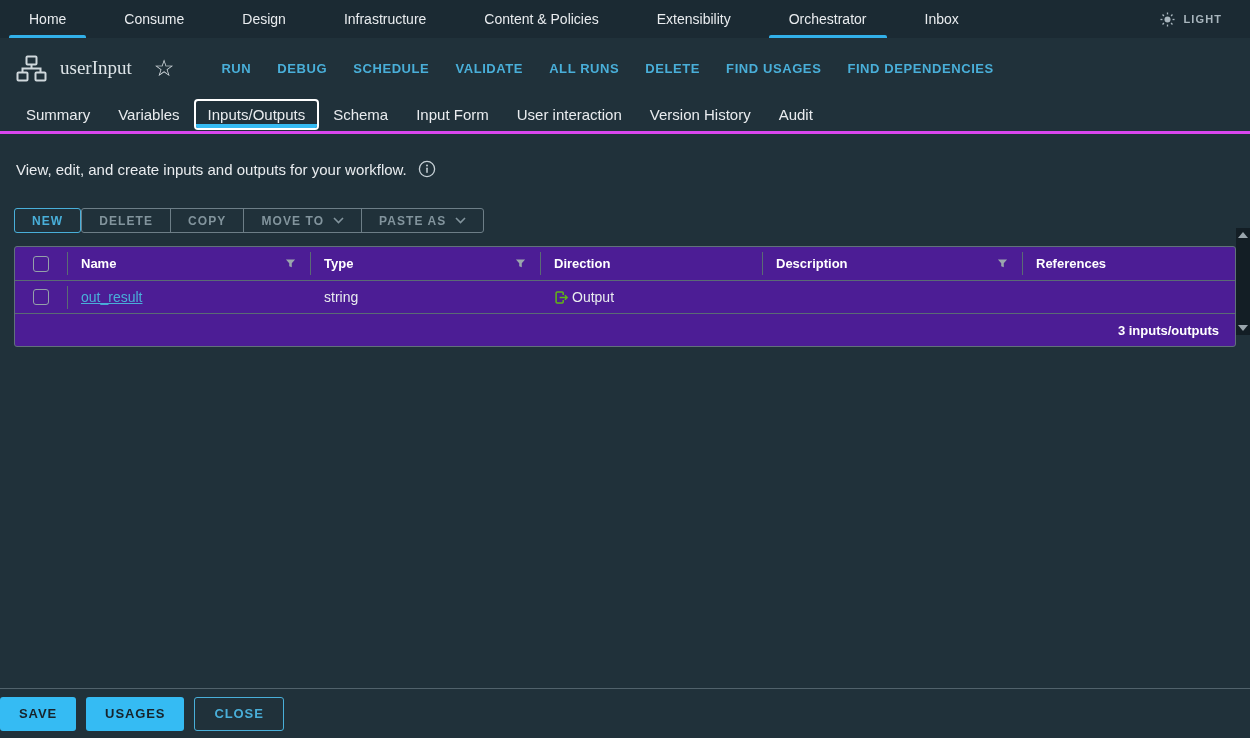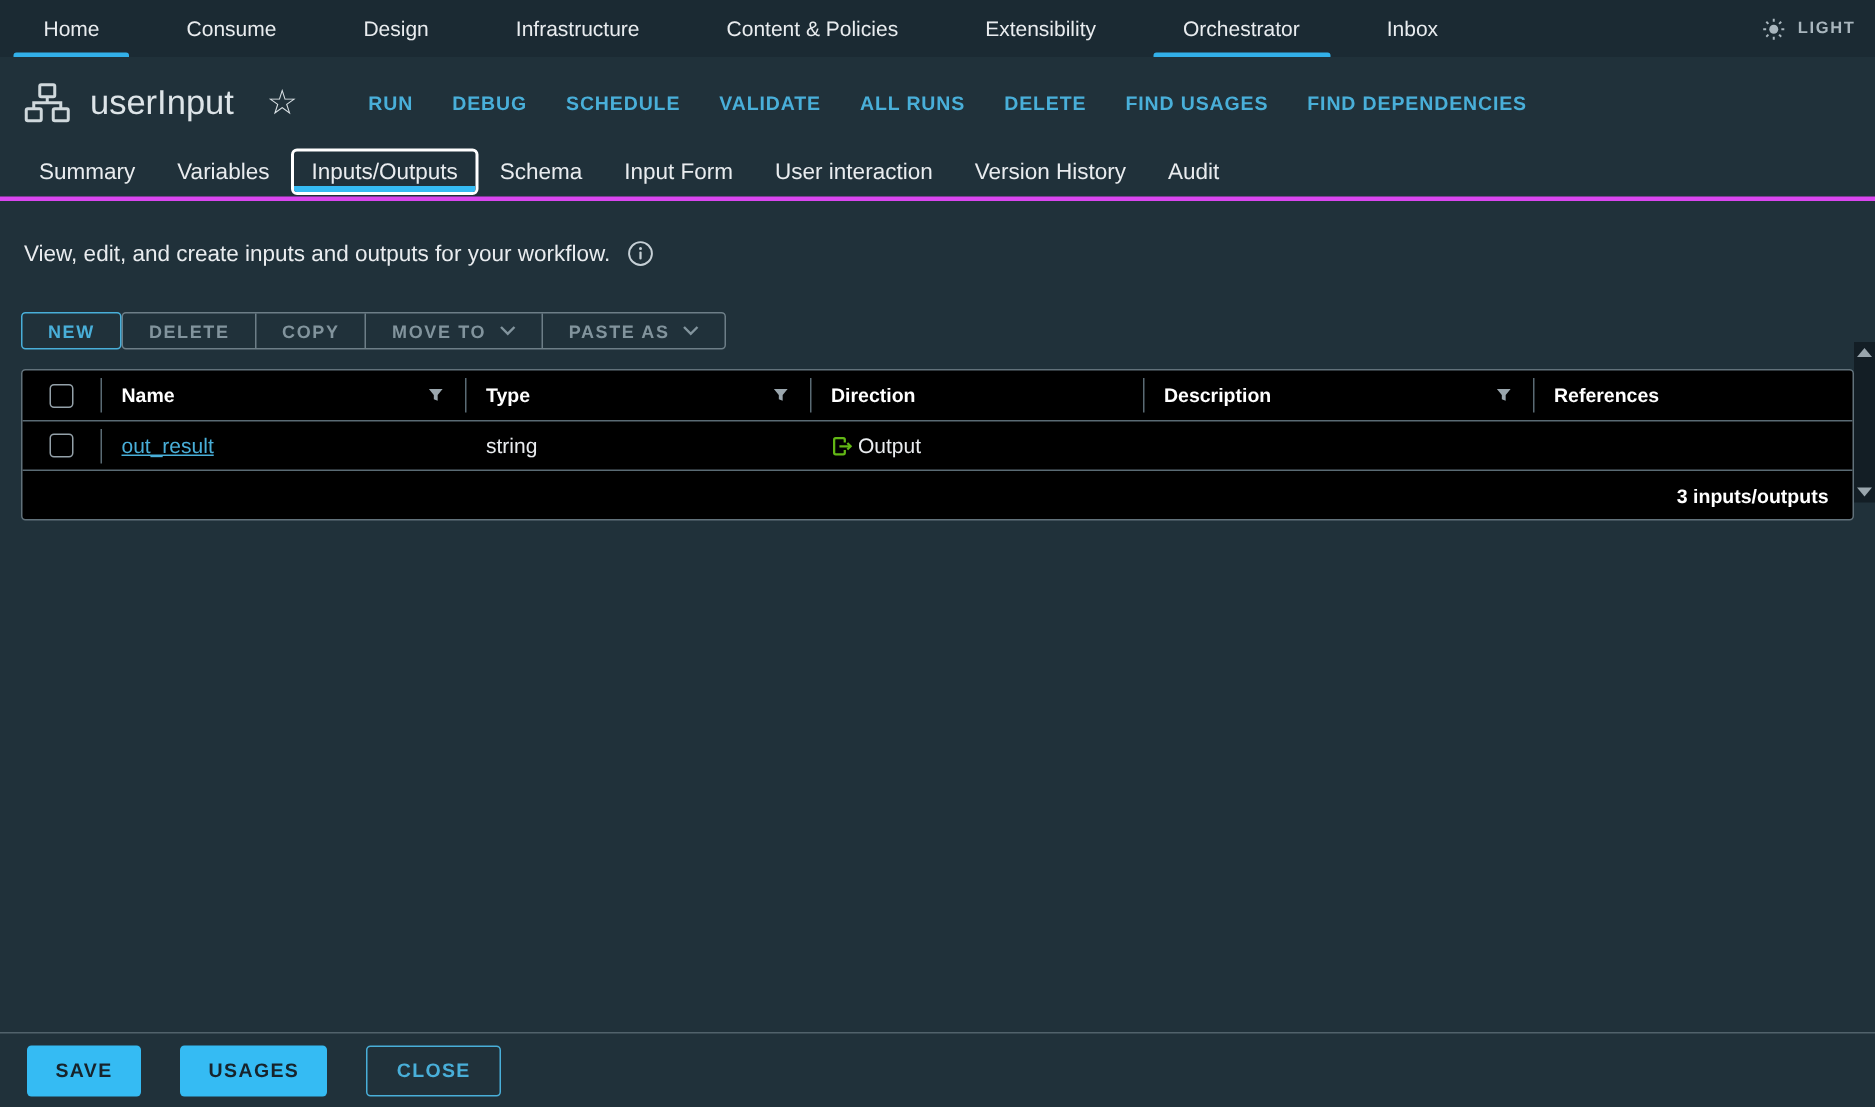--- a/index.html
+++ b/index.html
@@ -8,45 +8,45 @@
     background:#20313a;
     font-family:"Liberation Sans", sans-serif;
     color:#e9ecef;
     overflow:hidden;
     position:relative;
   }
   
   .navbar { height:38px; background:#1b2a33; display:flex; align-items:stretch; }
   .nav-item { display:flex; align-items:center; padding:0 29px; font-size:14px; color:#e9ecef; position:relative; cursor:pointer; white-space:nowrap; }
   .nav-item.active::after { content:""; position:absolute; left:9px; right:9px; bottom:0; height:3px; background:#32b0e9; border-radius:2px 2px 0 0; }
-  .nav-right { margin-left:auto; display:flex; align-items:center; gap:9px; padding-right:13px; }
+  .nav-right { margin-left:auto; display:flex; align-items:center; gap:9px; padding-right:28px; }
   .theme-label { color:#a9b6be; font-size:11px; font-weight:bold; letter-spacing:.1em; }
   
   .title-row { display:flex; align-items:center; height:60px; padding:0 16px; }
   .wf-icon { margin-right:13px; display:flex; }
-  .wf-title { font-size:23px; font-weight:400; color:#dde4e8; margin-right:22px; }
+  .wf-title { font-size:19px; font-weight:400; color:#dde4e8; margin-right:22px;font-family:Liberation Serif, serif; }
   .star-icon { font-size:23px; color:#dde4e8; margin-right:34px; cursor:pointer; line-height:1; }
   .actions { display:flex; align-items:center; }
   .action-btn { color:#49afd9; font-size:13px; font-weight:bold; letter-spacing:.045em; padding:0 13px; cursor:pointer; white-space:nowrap; background:none; border:none; font-family:inherit; }
   
   .tabs-row { display:flex; align-items:center; padding:0 12px; border-bottom:3px solid #d946ef; height:36px; }
   .tab { padding:7px 14px; font-size:15px; color:#e9ecef; cursor:pointer; position:relative; white-space:nowrap; }
   .tab.active { border:2px solid #ffffff; border-radius:4px; padding:5px 12px; overflow:hidden; }
   .tab.active::after { content:""; position:absolute; left:0; right:0; bottom:0; height:4px; background:#35bbf3; }
   
   .content { padding:0 14px; }
   .desc-row { display:flex; align-items:center; gap:11px; font-size:15px; margin-top:26px; padding-left:2px; color:#e9ecef; }
   
   .toolbar { display:flex; margin-top:30px; }
   .btn-new { border:1px solid #49afd9; color:#49afd9; border-radius:3px; height:25px; padding:0 17px; font-size:12px; font-weight:bold; letter-spacing:.09em; display:flex; align-items:center; background:transparent; cursor:pointer; font-family:inherit; position:relative; z-index:1; }
   .btn-group { display:flex; border:1px solid #6d7e87; border-radius:3px; height:25px; }
   .group-btn { color:#82949d; font-size:12px; font-weight:bold; letter-spacing:.09em; padding:0 17px; display:flex; align-items:center; gap:9px; border:none; background:none; font-family:inherit; border-left:1px solid #6d7e87; cursor:default; white-space:nowrap; }
   .group-btn:first-child { border-left:none; }
   
-  .table-wrap { margin-top:13px; border:1px solid #61717a; border-radius:3px; background:#000000; }
+  .table-wrap { margin-top:13px; border:1px solid #61717a; border-radius:3px; background:#4c1d95; }
   .t-row { display:flex; height:33px; align-items:center; }
   .t-row.body-row, .t-row.footer-row { border-top:1px solid #5a6b74; }
   .c-check { width:52px; min-width:52px; display:flex; justify-content:center; align-items:center; height:100%; }
   .checkbox { width:16px; height:16px; border:1px solid #94a1a9; border-radius:3px; background:transparent; cursor:pointer; }
   .c-name { width:243px; min-width:243px; }
   .c-type { width:230px; min-width:230px; }
   .c-dir  { width:222px; min-width:222px; }
   .c-desc { width:260px; min-width:260px; }
   .c-refs { flex:1; }
   .hcell { display:flex; align-items:center; padding:0 14px; font-size:13px; font-weight:bold; color:#ffffff; position:relative; height:100%; }
@@ -55,21 +55,21 @@
   .bcell { display:flex; align-items:center; padding:0 14px; font-size:14px; color:#e9ecef; position:relative; height:100%; }
   .row-sep::before { content:""; position:absolute; left:0; top:5px; height:23px; width:1px; background:#5a6b74; }
   .cell-link { color:#49afd9; text-decoration:underline; cursor:pointer; }
   .dir-wrap { display:flex; align-items:center; gap:3px; }
   .footer-row { justify-content:flex-end; padding-right:16px; font-size:13px; font-weight:bold; color:#ffffff; }
   
   .scrollbar { position:absolute; right:0; top:228px; width:14px; height:107px; background:#131e25; display:flex; flex-direction:column; justify-content:space-between; align-items:center; padding:4px 0; }
   .arr-up { width:0; height:0; border-left:5px solid transparent; border-right:5px solid transparent; border-bottom:6px solid #9aa6ad; cursor:pointer; }
   .arr-down { width:0; height:0; border-left:5px solid transparent; border-right:5px solid transparent; border-top:6px solid #9aa6ad; cursor:pointer; }
   
-  .bottom-bar { position:absolute; left:0; right:0; bottom:0; height:50px; border-top:1px solid #51626b; display:flex; align-items:center; gap:26px; padding:0 18px; background:#20313a; }
+  .bottom-bar { position:absolute; left:0; right:0; bottom:0; height:50px; border-top:1px solid #51626b; display:flex; align-items:center; gap:10px; padding:0 0; background:#20313a; }
   .btn-solid { background:#35bbf3; color:#17232b; font-weight:bold; font-size:13px; letter-spacing:.07em; border-radius:3px; height:34px; padding:0 19px; display:flex; align-items:center; border:none; cursor:pointer; font-family:inherit; }
   .btn-outline { background:transparent; color:#49afd9; font-weight:bold; font-size:13px; letter-spacing:.07em; border-radius:3px; height:34px; padding:0 19px; display:flex; align-items:center; border:1px solid #49afd9; cursor:pointer; font-family:inherit; }
 </style>
 </head>
 <body>
 
 <div class="navbar">
   <div class="nav-item active">
       <span>Home</span>
     </div>

